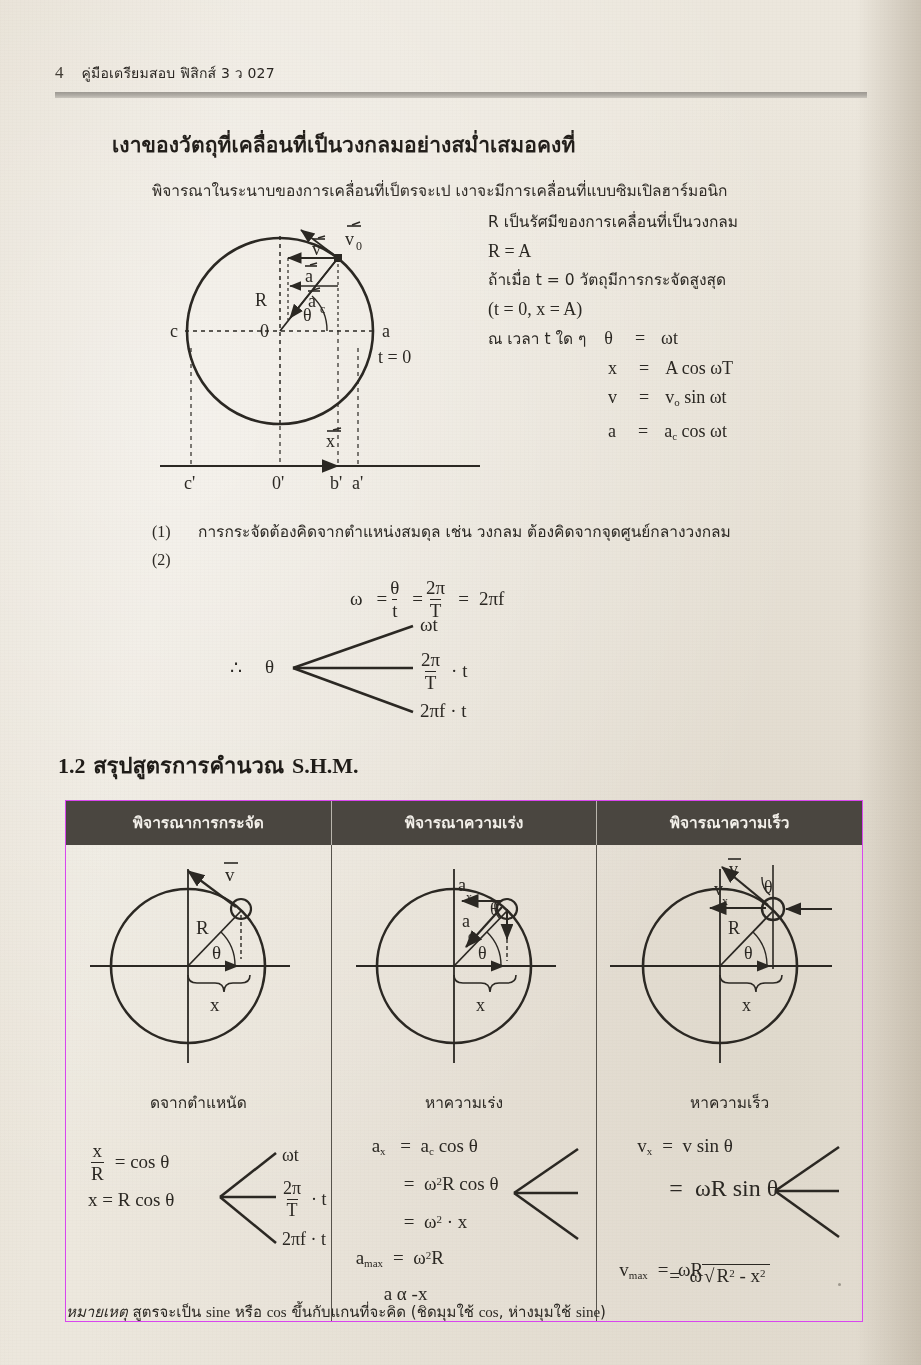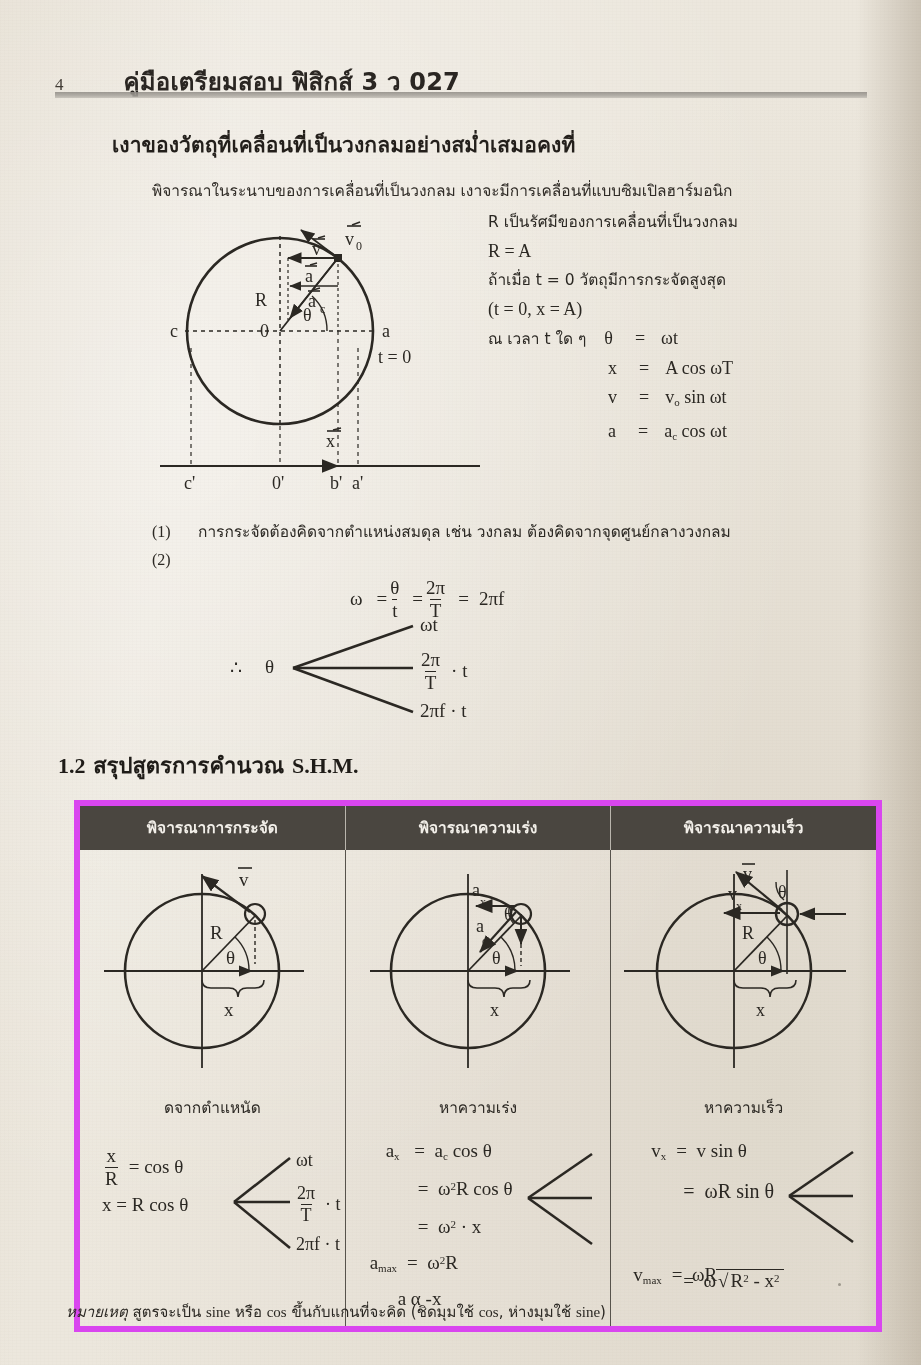--- a/index.html
+++ b/index.html
@@ -51,25 +51,24 @@
     align-items: baseline;
     gap: 18px;
   }
   .folio {
     font-family: "Liberation Serif", serif;
     font-size: 17px;
     color: #403b34;
   }
   .runhead-title {
     font-family: "DejaVu Sans", sans-serif;
-    font-size: 24px;
-    font-weight: bold;
+    font-size: 14px;
+    font-weight: normal;
     letter-spacing: .2px;
     color: #2a2622;
-    margin-left: 42px;
   }
   .rule {
     position: absolute;
     left: 55px;
     top: 92px;
     width: 812px;
     height: 6px;
     background: linear-gradient(180deg,#8e8a84 0%, #a6a29b 55%, #c3bfb7 100%);
     opacity: .85;
   }
@@ -148,24 +147,24 @@
     font-family: "DejaVu Sans", sans-serif;
     font-weight: bold;
     font-size: 22px;
     color: #1f1c18;
   }
   .h12 .lat { font-family: "Liberation Serif", serif; font-weight: bold; }
 
   
   .tbl {
     position: absolute;
-    left: 74px;
+    left: 65px;
     top: 800px;
     width: 796px;
-    border: 6px solid #d946ef;
+    border: 1px solid #d946ef;
     background: rgba(255,255,255,0.05);
   }
   .tbl-head {
     display: flex;
     background: #4a4640;
     color: #f2efe9;
   }
   .tbl-head .cell {
     flex: 1 1 0;
     text-align: center;
@@ -234,21 +233,21 @@
 <div class="page">
   <div class="layer">
 
     <div class="runhead">
       <span class="folio">4</span>
       <span class="runhead-title">คู่มือเตรียมสอบ ฟิสิกส์ 3   ว 027</span>
     </div>
     <div class="rule"></div>
 
     <div class="sec-title">เงาของวัตถุที่เคลื่อนที่เป็นวงกลมอย่างสม่ำเสมอคงที่</div>
-    <div class="intro">พิจารณาในระนาบของการเคลื่อนที่เป็นวงกลม เงาจะมีการเคลื่อนที่แบบซิมเปิลฮาร์มอนิก</div>
+    <div class="intro">พิจารณาในระนาบของการเคลื่อนที่เป็ตรจะเป เงาจะมีการเคลื่อนที่แบบซิมเปิลฮาร์มอนิก</div>
 
     <div class="mainfig">
       <svg width="350" height="300" viewBox="0 0 350 300">
         <defs>
           <marker id="ah" markerWidth="9" markerHeight="9" refX="7.5" refY="3.2" orient="auto">
             <path d="M0,0 L8,3.2 L0,6.4 z" fill="#2b2823"></path>
           </marker>
           <marker id="ahs" markerWidth="8" markerHeight="8" refX="6.6" refY="2.8" orient="auto">
             <path d="M0,0 L7,2.8 L0,5.6 z" fill="#2b2823"></path>
           </marker>
@@ -578,21 +577,21 @@
                 <text x="132" y="160">x</text>
               </g>
             </svg>
           </div>
           <div class="colcap">หาความเร็ว</div>
 
           <div class="colmath">
             <div style="position:absolute; left:40px; top:4px; font-size:19px;">
               v<sub class="sm">x</sub><span style="display:inline-block;width:10px"></span>=&nbsp;&nbsp;v sin θ
             </div>
-            <div style="position:absolute; left:72px; top:44px; font-size:20px;">
+            <div style="position:absolute; left:72px; top:44px; font-size:24px;">
               =&nbsp;&nbsp;ωR sin θ
             </div>
             <div style="position:absolute; left:72px; top:86px; font-size:19px;margin-top:48px;">
               =&nbsp;&nbsp;ω<span style="border-top:1.4px solid #2b2823; padding:0 2px;">√<span style="border-top:1.4px solid #2b2823;padding:0 2px;">R<sup class="sm">2</sup> - x<sup class="sm">2</sup></span></span>
             </div>
             <div style="position:absolute; left:22px; top:128px; font-size:19px;">
               v<sub class="sm">max</sub><span style="display:inline-block;width:10px"></span>=&nbsp;&nbsp;ωR
             </div>
             <svg style="position:absolute; left:172px; top:10px;" width="76" height="110">
               <line x1="70" y1="6" x2="6" y2="50" stroke="#2b2823" stroke-width="2.6"></line>

